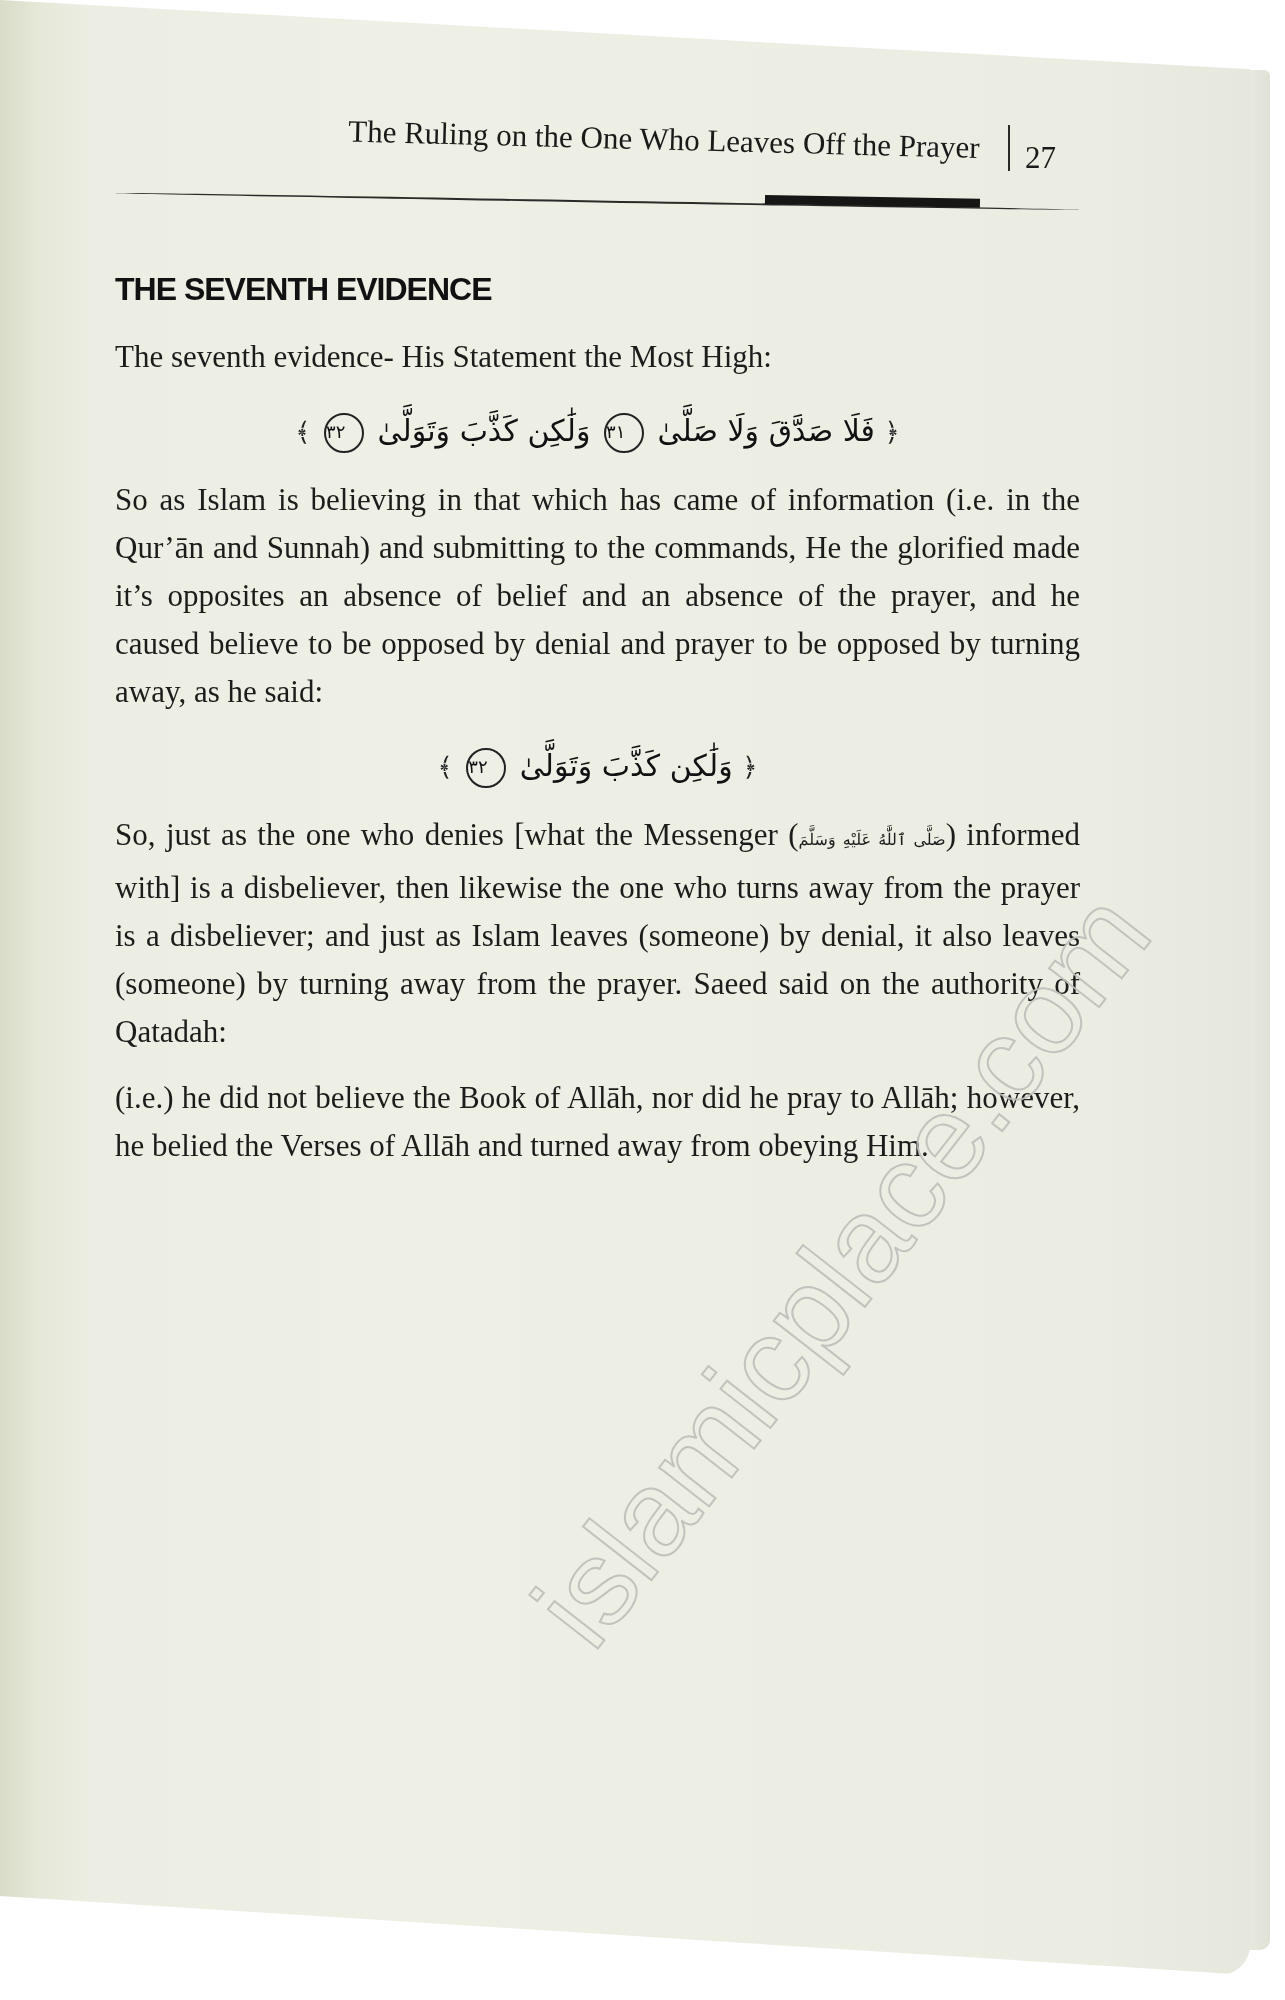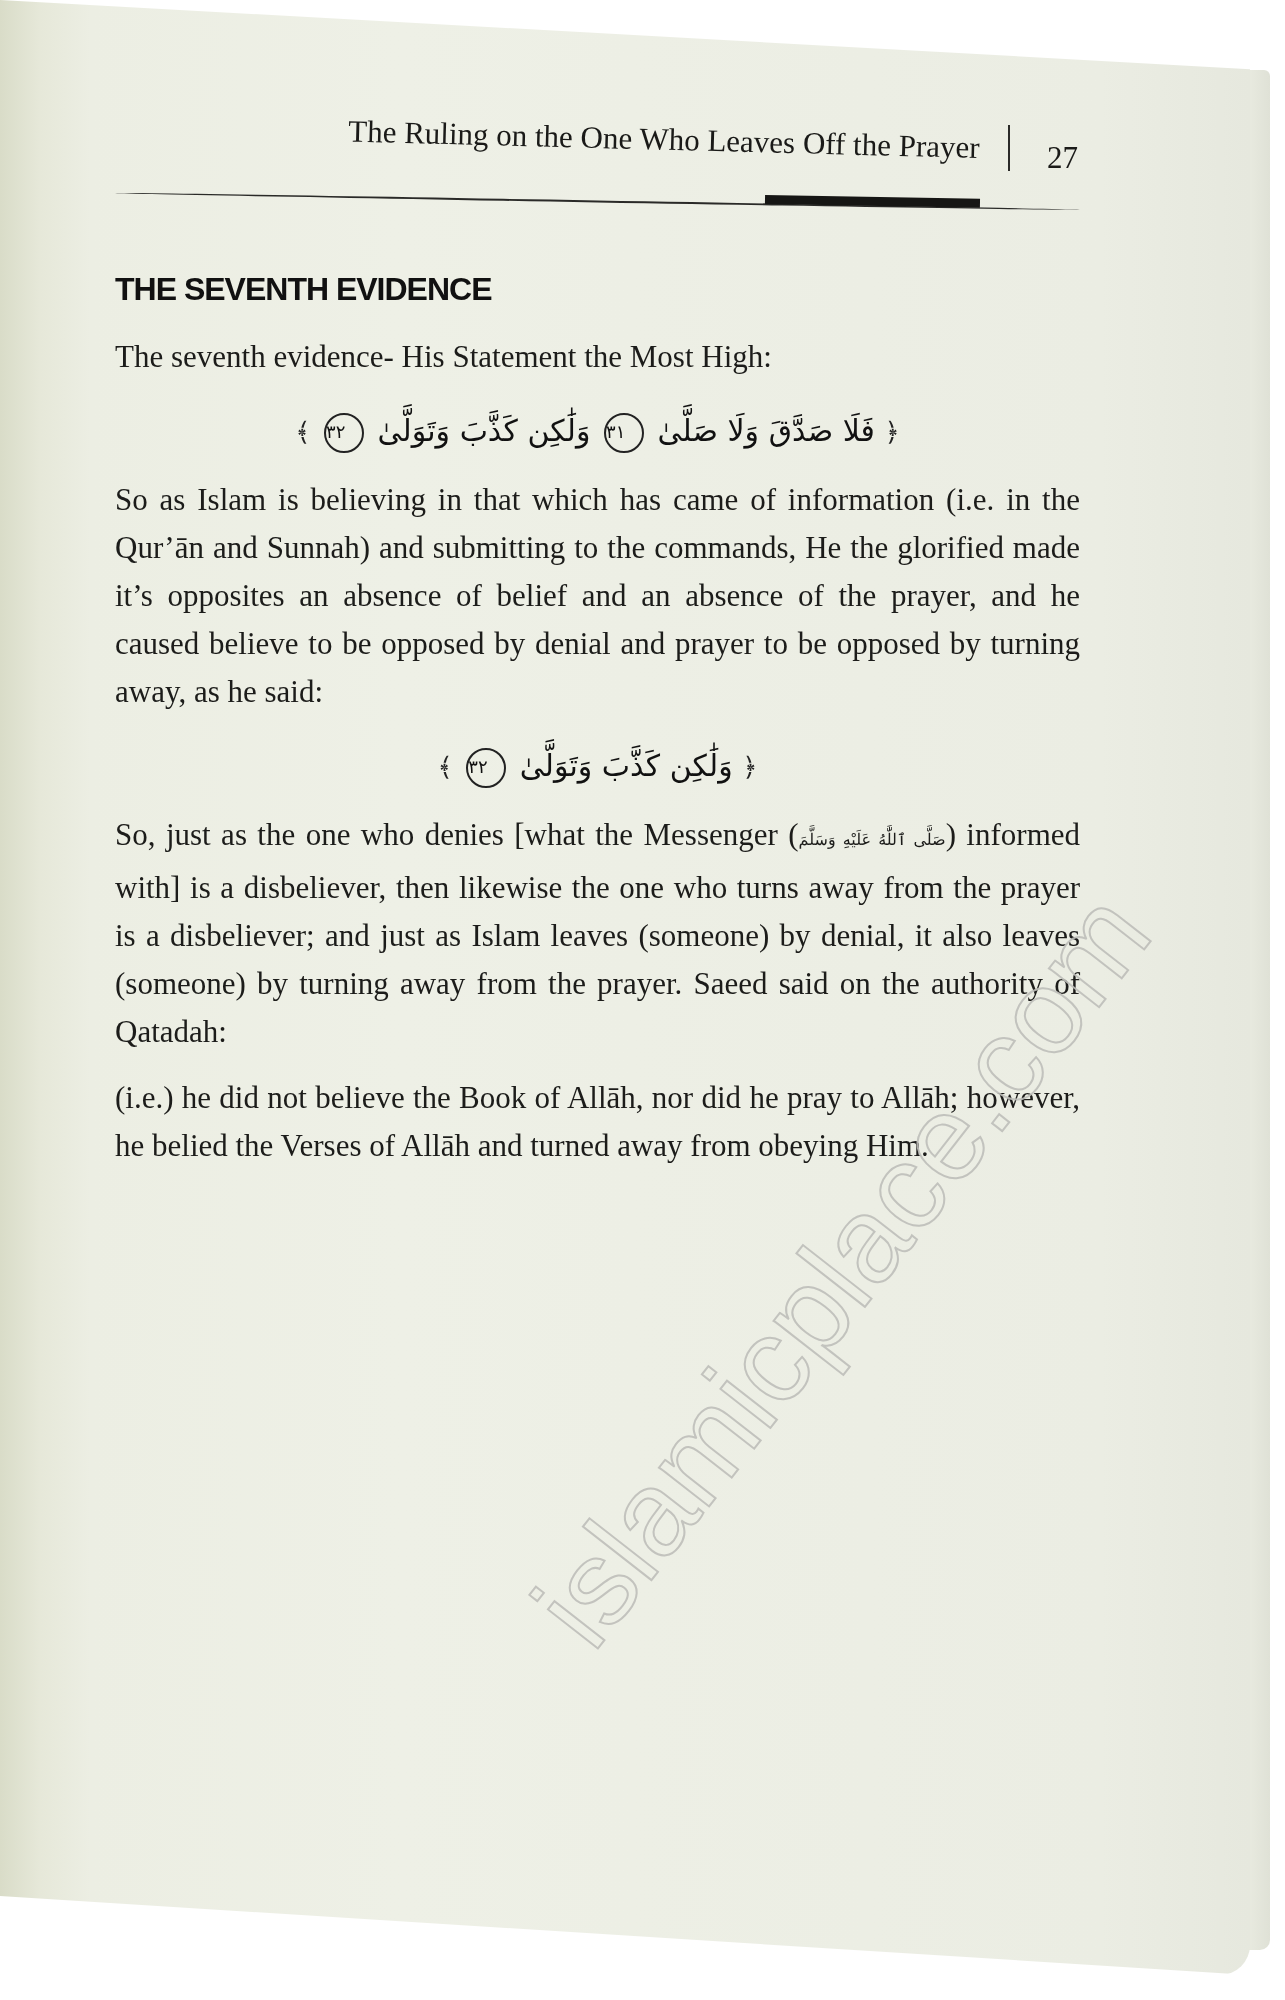--- a/index.html
+++ b/index.html
@@ -25,21 +25,21 @@
     }
     .running-title {
       position: absolute; right: 100px; top: 10px;
       font-family: "Liberation Serif", serif; font-size: 31px; color: #1a1a18;
       transform: rotate(1.5deg); transform-origin: right center;
     }
     .header-sep {
       position: absolute; right: 70px; top: 5px; width: 2px; height: 46px; background: #2a2a28;
     }
     .page-number {
-      position: absolute; right: 2px; top: 20px;
+      position: absolute; right: 24px; top: 20px;
       font-family: "Liberation Serif", serif; font-size: 31px; color: #1a1a18; margin-left: 24px;
     }
     .rule {
       position: absolute; left: 0; top: 72px; width: 965px; height: 2px; background: #2a2a28;
       transform: rotate(1deg); transform-origin: left center;
       border-radius: 50%;
     }
     .rule-thick {
       position: absolute; left: 650px; top: 75px; width: 215px; height: 9px; background: #161614;
       transform: rotate(1deg); transform-origin: left center;

